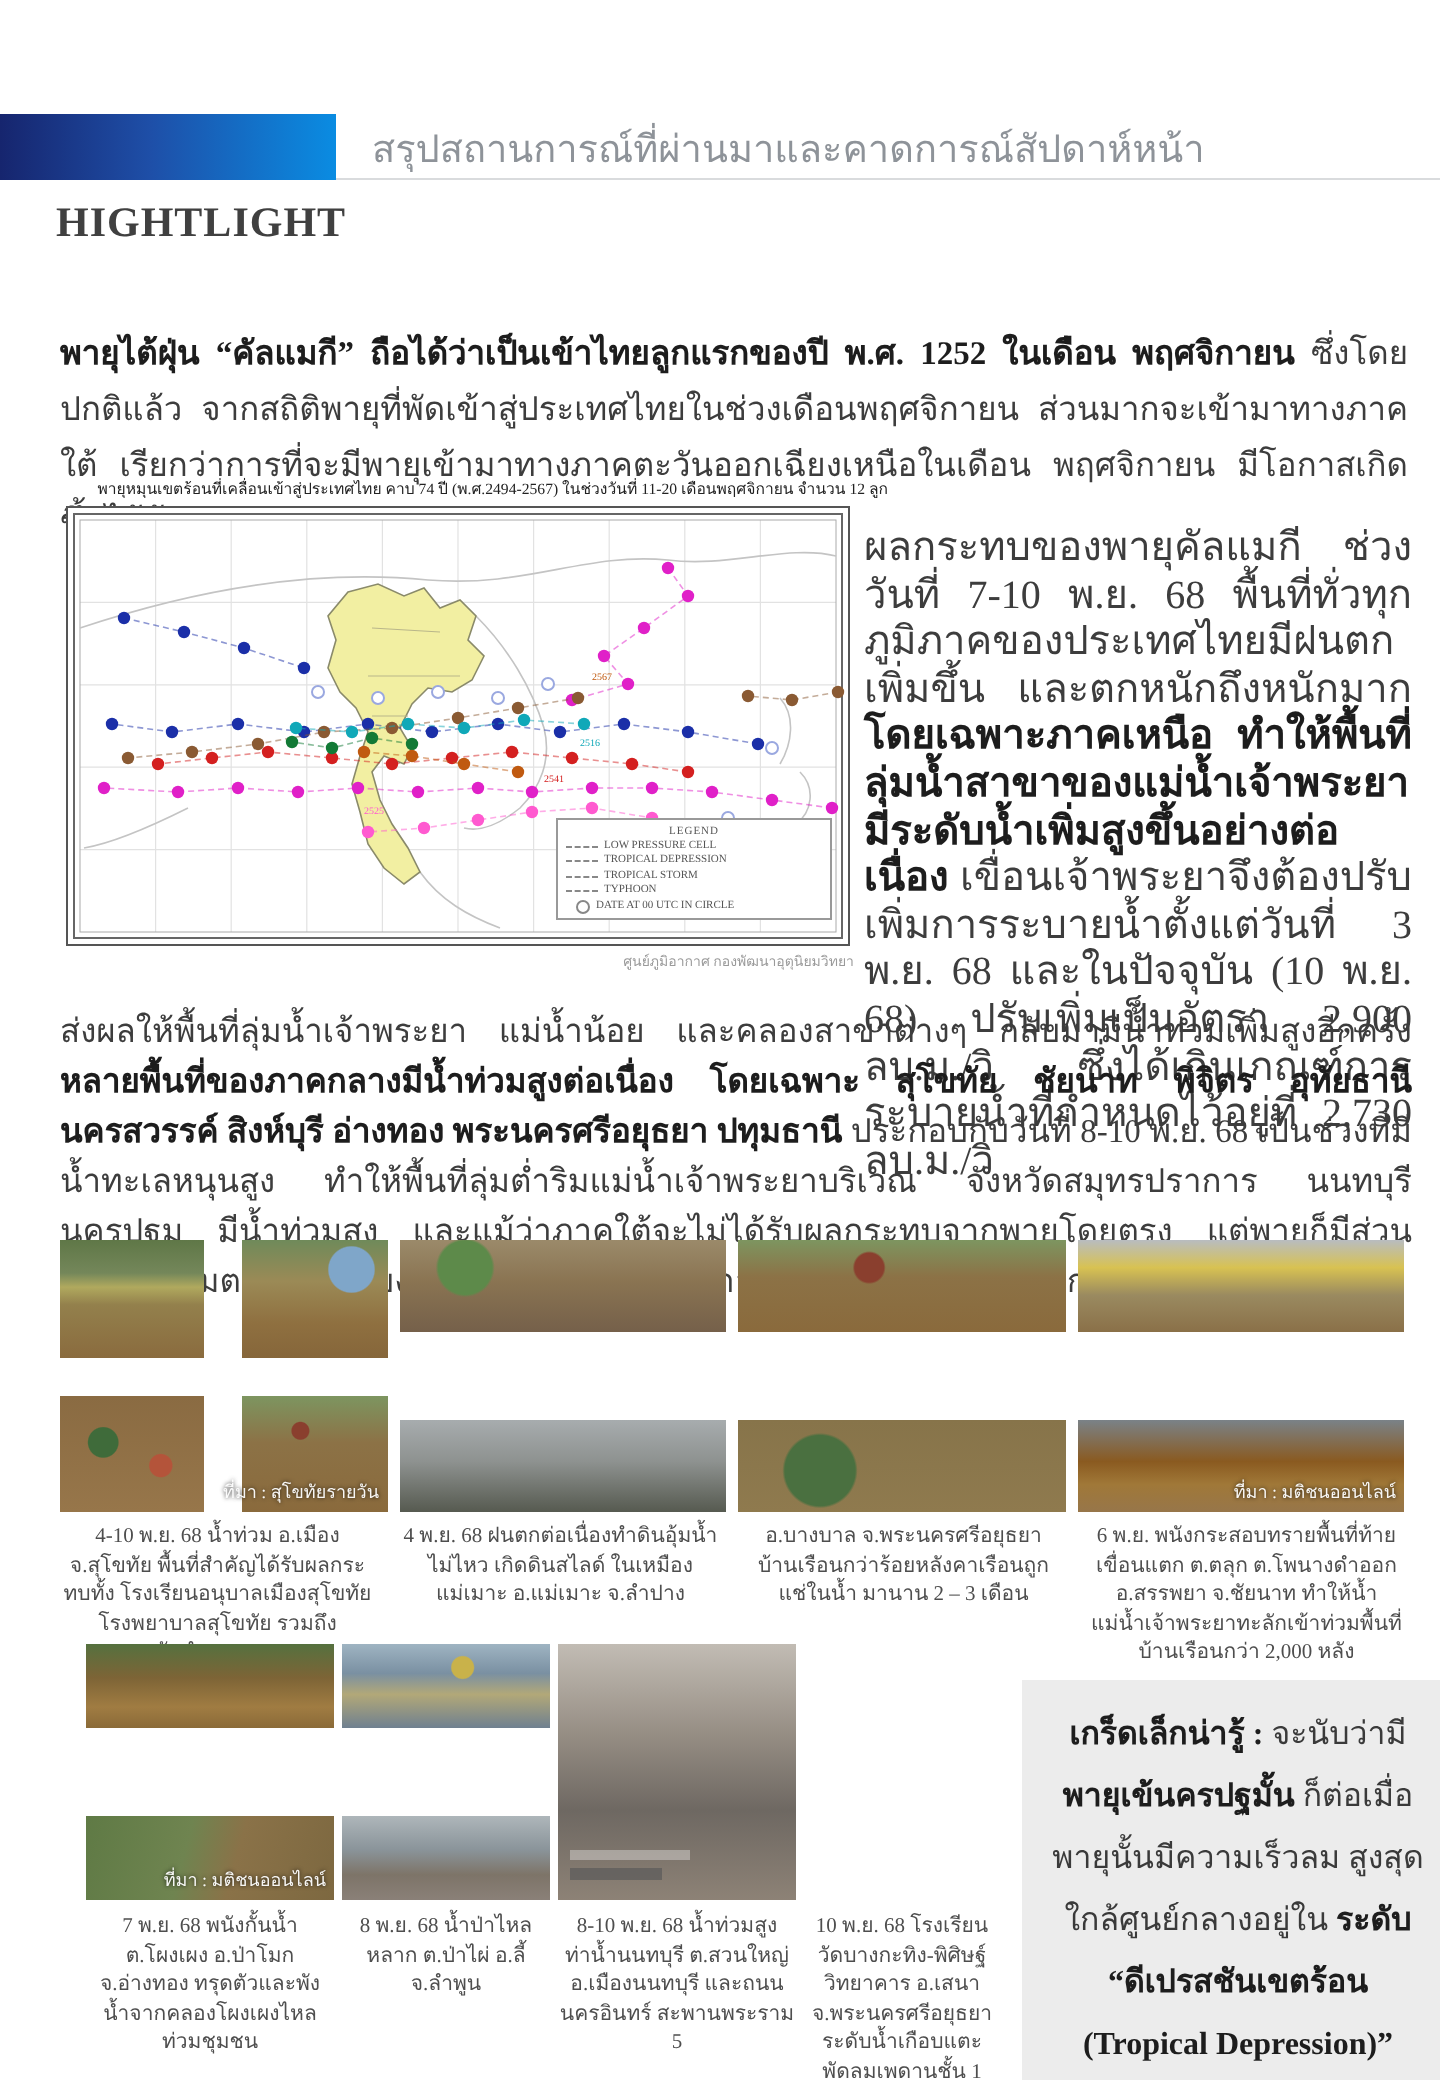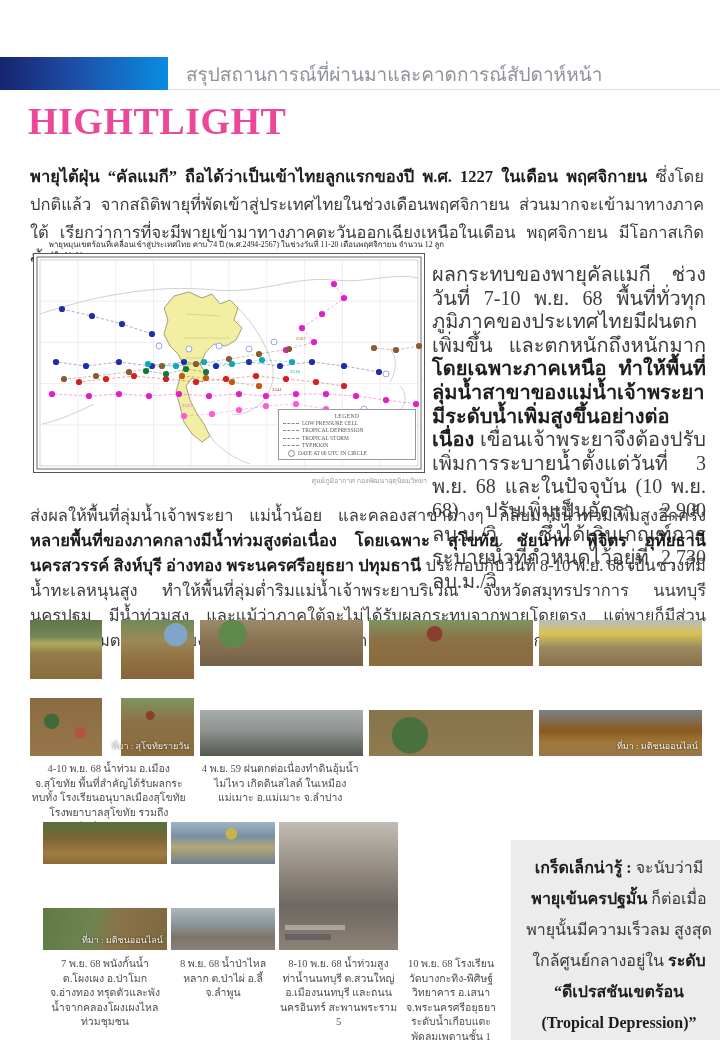--- a/index.html
+++ b/index.html
@@ -4,22 +4,22 @@
 <style>
   html,body{margin:0;padding:0;background:#ffffff;}
   .page{position:relative;width:720px;height:1040px;background:#fff;overflow:hidden;
         font-family:Liberation Serif, serif;color:#3d3d3d;}
 
   
   .topbar{position:absolute;left:0;top:57px;width:168px;height:33px;
           background:linear-gradient(90deg,#16256e 0%,#1e4fa8 45%,#0a8ce2 100%);}
   .header-rule{position:absolute;left:168px;top:89px;width:552px;height:1px;background:#d9dbdd;}
   .header-title{position:absolute;left:186px;top:59px;width:520px;font-size:19px;color:#8e9399;}
-  .highlight-title{position:absolute;left:28px;top:99px;font-size:38px;font-weight:bold;
-                   color:#ec4899;letter-spacing:.5px;}
+  .highlight-title{position:absolute;left:28px;top:99px;font-size:21px;font-weight:bold;
+                   color:#404040;letter-spacing:.5px;}
 
   
   .para{position:absolute;text-align:justify;}
   .p1{left:30px;top:146px;width:674px;font-size:16.5px;line-height:28px;}
   .rightcol{left:432px;top:243px;width:274px;font-size:20px;line-height:23.6px;}
   .p2{left:30px;top:486px;width:676px;font-size:16.5px;line-height:25px;}
   .b{font-weight:bold;color:#1d1d1d;}
 
   
   .figure{position:absolute;left:33px;top:237px;width:394px;}
@@ -88,21 +88,21 @@
 </head>
 <body>
 
 <div class="page">
 
   <div class="topbar"></div>
   <div class="header-rule"></div>
   <div class="header-title">สรุปสถานการณ์ที่ผ่านมาและคาดการณ์สัปดาห์หน้า</div>
   <div class="highlight-title">HIGHTLIGHT</div>
 
-  <p class="para p1"><span class="b">พายุไต้ฝุ่น “คัลแมกี” ถือได้ว่าเป็นเข้าไทยลูกแรกของปี พ.ศ. 1227 ในเดือน พฤศจิกายน </span><span>ซึ่งโดยปกติแล้ว จากสถิติพายุที่พัดเข้าสู่ประเทศไทยในช่วงเดือนพฤศจิกายน ส่วนมากจะเข้ามาทางภาคใต้ เรียกว่าการที่จะมีพายุเข้ามาทางภาคตะวันออกเฉียงเหนือในเดือน พฤศจิกายน มีโอกาสเกิดขึ้นได้น้อยมาก</span></p>
+  <p class="para p1"><span class="b">พายุไต้ฝุ่น “คัลแมกี” ถือได้ว่าเป็นเข้าไทยลูกแรกของปี พ.ศ. 1252 ในเดือน พฤศจิกายน </span><span>ซึ่งโดยปกติแล้ว จากสถิติพายุที่พัดเข้าสู่ประเทศไทยในช่วงเดือนพฤศจิกายน ส่วนมากจะเข้ามาทางภาคใต้ เรียกว่าการที่จะมีพายุเข้ามาทางภาคตะวันออกเฉียงเหนือในเดือน พฤศจิกายน มีโอกาสเกิดขึ้นได้น้อยมาก</span></p>
 
   <div class="figure">
     <div class="fig-title">พายุหมุนเขตร้อนที่เคลื่อนเข้าสู่ประเทศไทย คาบ 74 ปี (พ.ศ.2494-2567) ในช่วงวันที่ 11-20 เดือนพฤศจิกายน จำนวน 12 ลูก</div>
     <div class="map-frame">
       <svg id="mapsvg" width="390" height="218" viewBox="0 0 390 218">
         <g id="grid">
             <line x1="43.8" y1="6" x2="43.8" y2="212" stroke="#e2e2e2" stroke-width="0.6"></line>
             <line x1="81.6" y1="6" x2="81.6" y2="212" stroke="#e2e2e2" stroke-width="0.6"></line>
             <line x1="119.39999999999999" y1="6" x2="119.39999999999999" y2="212" stroke="#e2e2e2" stroke-width="0.6"></line>
             <line x1="157.2" y1="6" x2="157.2" y2="212" stroke="#e2e2e2" stroke-width="0.6"></line>
@@ -282,21 +282,23 @@
     </div>
     <div class="photo">
       <div class="cell sk-yellowhouse"></div>
       <div class="cell sk-gate"></div>
       <span class="overlay-src">ที่มา : มติชนออนไลน์</span>
     </div>
   </div>
 
   <div class="caps1">
     <div class="caption">4-10 พ.ย. 68 น้ำท่วม อ.เมือง จ.สุโขทัย พื้นที่สำคัญได้รับผลกระทบทั้ง โรงเรียนอนุบาลเมืองสุโขทัย โรงพยาบาลสุโขทัย รวมถึงวัดกำแพงงาม</div>
-    <div class="caption">4 พ.ย. 59 ฝนตกต่อเนื่องทำดินอุ้มน้ำไม่ไหว เกิดดินสไลด์ ในเหมืองแม่เมาะ อ.แม่เมาะ จ.ลำปาง</div>
+    <div class="caption">4 พ.ย. 68 ฝนตกต่อเนื่องทำดินอุ้มน้ำไม่ไหว เกิดดินสไลด์ ในเหมืองแม่เมาะ อ.แม่เมาะ จ.ลำปาง</div>
+    <div class="caption">อ.บางบาล จ.พระนครศรีอยุธยา บ้านเรือนกว่าร้อยหลังคาเรือนถูกแช่ในน้ำ มานาน 2 – 3 เดือน</div>
+    <div class="caption">6 พ.ย. พนังกระสอบทรายพื้นที่ท้ายเขื่อนแตก ต.ตลุก ต.โพนางดำออก อ.สรรพยา จ.ชัยนาท ทำให้น้ำแม่น้ำเจ้าพระยาทะลักเข้าท่วมพื้นที่บ้านเรือนกว่า 2,000 หลัง</div>
   </div>
 
   <div class="row2wrap">
     <div class="row2photos">
       <div class="photo">
         <div class="cell sk-torrent"></div>
         <div class="cell sk-riveraer"></div>
         <span class="overlay-src">ที่มา : มติชนออนไลน์</span>
       </div>
       <div class="photo">

